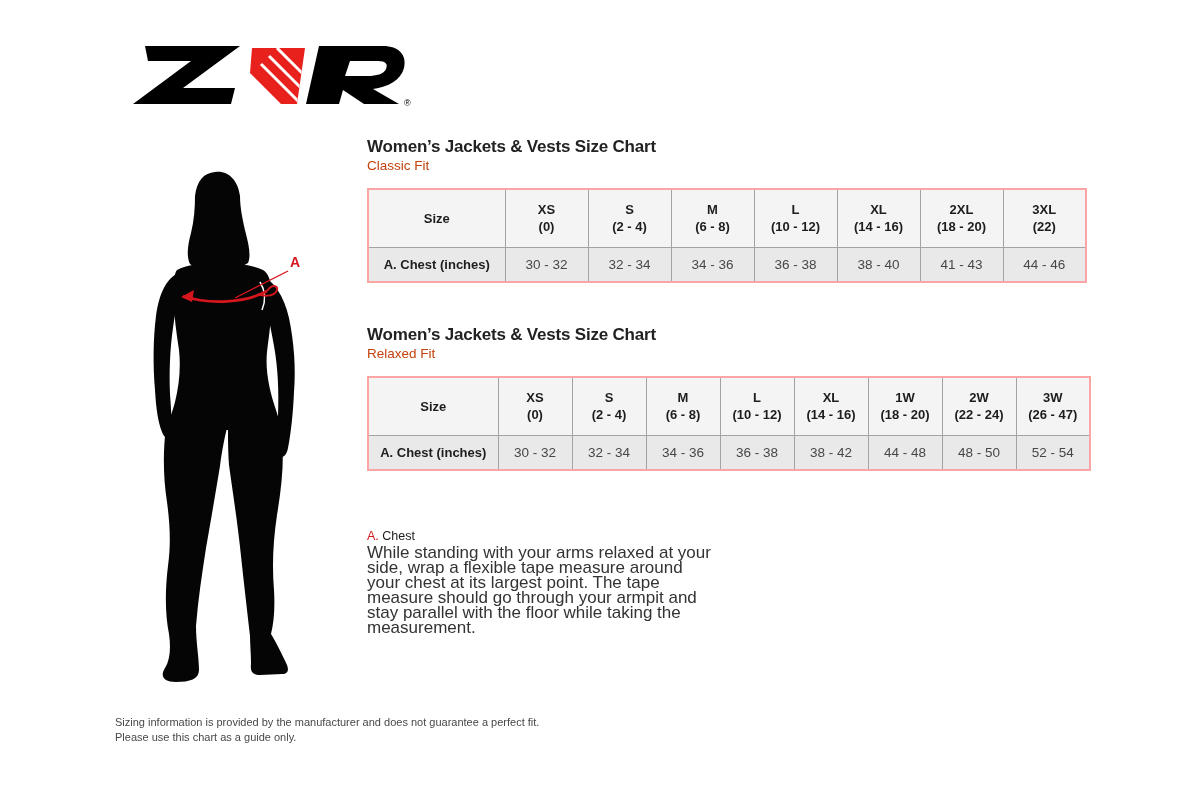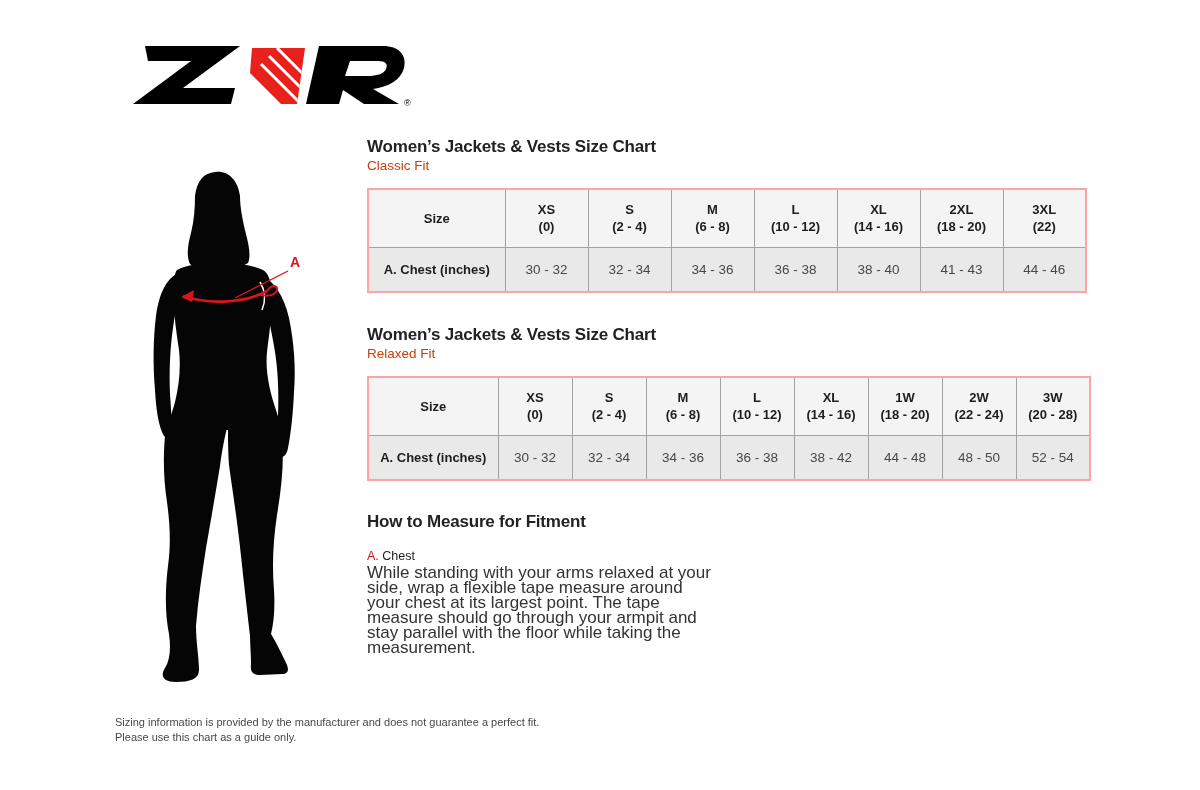--- a/index.html
+++ b/index.html
@@ -18,21 +18,21 @@
   .chart-section.classic { top:137px; }
   .chart-section.relaxed { top:325px; }
   .chart-title { margin:0; font-size:17px; line-height:20px; font-weight:bold; color:#222222; letter-spacing:-0.2px; }
   .chart-subtitle { margin:0; font-size:13.5px; line-height:18px; color:#c2410c; }
 
   table.size-table { border-collapse:collapse; margin-top:13px; table-layout:fixed; border:2px solid #fca5a5; }
   table.size-table th, table.size-table td {
     border:1.5px solid #a3a3a3; text-align:center; vertical-align:middle; padding:0 4px;
   }
   table.size-table tr.hdr  { height:58px; }
-  table.size-table tr.data { height:45px; }
+  table.size-table tr.data { height:35px; }
   table.size-table tr.hdr th { background:#f4f4f4; font-size:13px; font-weight:bold; color:#1d1d1d; line-height:17px; }
   table.size-table tr.data td { background:#e9e9e9; font-size:13.5px; color:#474747; font-weight:normal; }
   table.size-table tr.data td.rowlabel { font-weight:bold; color:#1d1d1d; font-size:13px; }
   table.classic col.c0 { width:137px; } table.classic col.c  { width:83px; }
   table.relaxed col.c0 { width:130px; } table.relaxed col.c  { width:74px; }
 
   
   .measure-section { position:absolute; left:367px; top:512px; width:380px; }
   .measure-title { margin:0; font-size:17px; line-height:20px; font-weight:bold; color:#222222; letter-spacing:-0.2px; }
   .measure-item { margin-top:17px; font-size:12.5px; font-weight:normal; color:#1d1d1d; }
@@ -185,40 +185,39 @@
         <th>
               <div>1W</div>
               <div>(18 - 20)</div>
             </th>
         <th>
               <div>2W</div>
               <div>(22 - 24)</div>
             </th>
         <th>
               <div>3W</div>
-              <div>(20 - 28)</div>
+              <div>(26 - 47)</div>
             </th>
       </tr>
       <tr class="data">
         <td class="rowlabel">A. Chest (inches)</td>
         <td>30 - 32</td>
         <td>32 - 34</td>
         <td>34 - 36</td>
         <td>36 - 38</td>
         <td>38 - 42</td>
         <td>44 - 48</td>
         <td>48 - 50</td>
         <td>52 - 54</td>
       </tr>
     </tbody>
       </table>
   </section>
 
   <section class="measure-section">
-    <h2 class="measure-title">How to Measure for Fitment</h2>
     <div class="measure-item">
       <span class="letter">A.</span>
       <span>Chest</span>
     </div>
     <div class="measure-desc">While standing with your arms relaxed at your side, wrap a flexible tape measure around your chest at its largest point. The tape measure should go through your armpit and stay parallel with the floor while taking the measurement.</div>
   </section>
 
   <div class="footer">
     <div>Sizing information is provided by the manufacturer and does not guarantee a perfect fit.</div>
     <div>Please use this chart as a guide only.</div>

